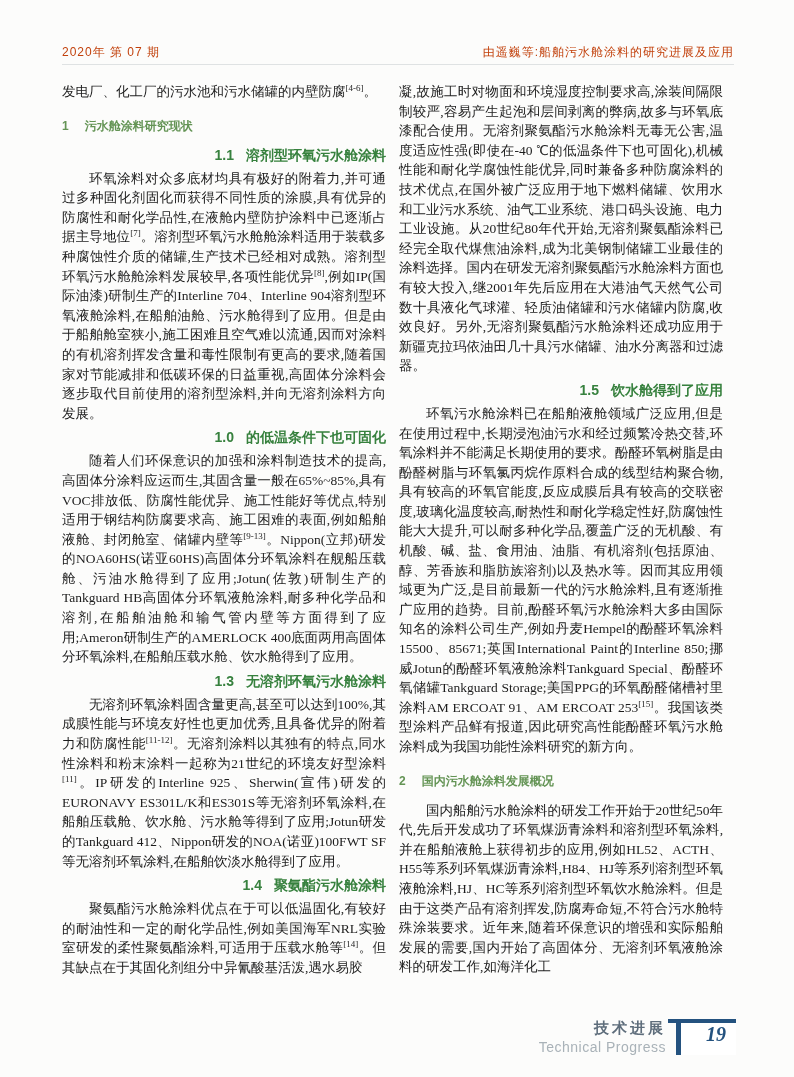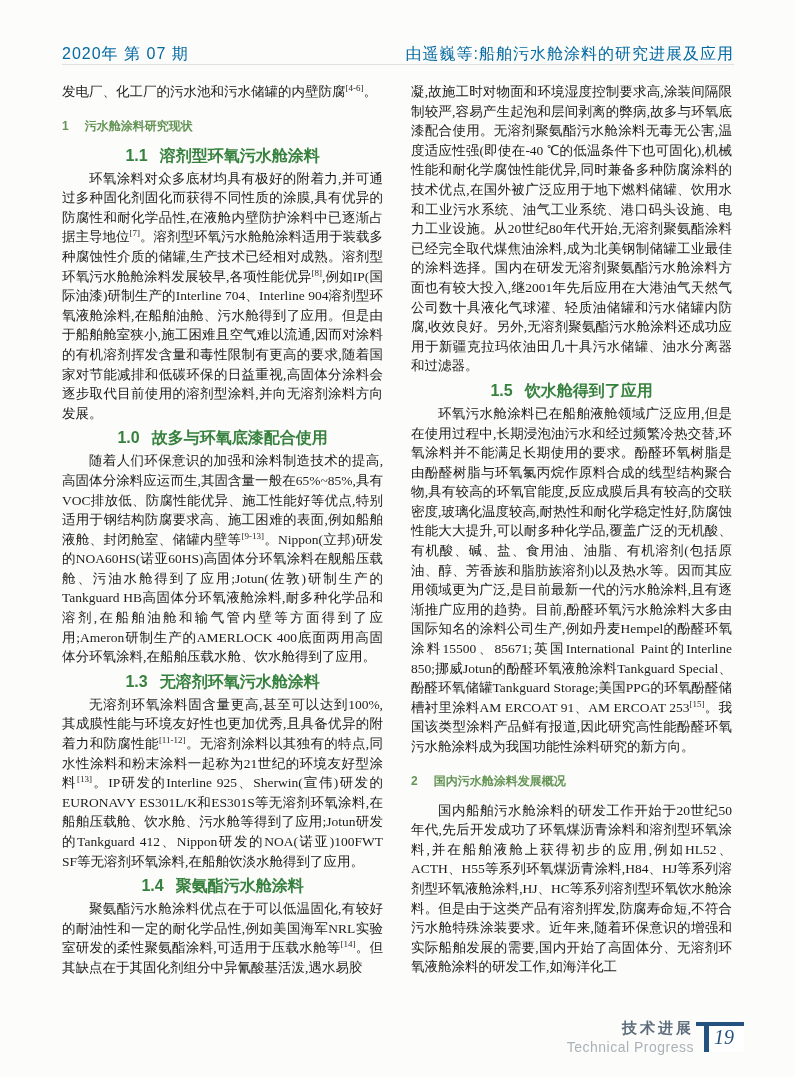--- a/index.html
+++ b/index.html
@@ -1,60 +1,60 @@
 <!DOCTYPE html>
 <html><head>
 <meta charset="utf-8">
 <style>
   html,body{margin:0;padding:0;background:#f4f5f4;}
   .page{width:794px;height:1077px;background:#fcfcfb;position:relative;margin:0 auto;overflow:hidden;}
   .header{position:absolute;top:44px;left:62px;right:60px;display:flex;justify-content:space-between;
-          font-family:"Liberation Sans",sans-serif;font-size:16px;color:#0369a1;letter-spacing:1px;}
+          font-family:"Liberation Sans",sans-serif;font-size:12px;color:#c2410c;letter-spacing:1px;}
   .header-rule{position:absolute;top:64px;left:62px;right:60px;border-top:1px solid #dfe2e3;}
-  .columns{position:absolute;top:82px;left:62px;width:670px;display:flex;gap:28px;}
+  .columns{position:absolute;top:82px;left:62px;width:670px;display:flex;gap:13px;}
   .col{width:324px;font-family:"Liberation Serif",serif;font-size:13.5px;line-height:19.6px;
        color:#1c1c1c;text-align:justify;}
   .blk-p{margin:0;}
   .indent{text-indent:2em;}
   sup{font-size:9px;vertical-align:super;line-height:0;}
   .blk-h1{font-family:"Liberation Sans",sans-serif;font-weight:bold;font-size:12px;line-height:24px;
           color:#649455;margin:12px 0 8px;text-align:left;text-indent:0;}
   .blk-h1 .hnum{margin-right:16px;}
-  .blk-h2{font-family:"Liberation Sans",sans-serif;font-weight:bold;font-size:16px;line-height:19px;
-          color:#37813e;margin:5px 0 4px;text-align:center;text-indent:0;}
+  .blk-h2{font-family:"Liberation Sans",sans-serif;font-weight:bold;font-size:14px;line-height:19px;
+          color:#37813e;margin:5px 0 4px;text-align:right;text-indent:0;}
   .blk-h2 .hnum{margin-right:12px;}
-  .footer{position:absolute;right:50px;bottom:22px;display:flex;align-items:center;}
+  .footer{position:absolute;right:58px;bottom:22px;display:flex;}
   .footer-labels{text-align:right;margin-right:10px;}
   .footer-cn{font-family:"Liberation Sans",sans-serif;font-weight:bold;font-size:15px;color:#5e6d7b;letter-spacing:3px;}
   .footer-en{font-family:"Liberation Sans",sans-serif;font-size:14px;color:#a9b2b8;letter-spacing:0.5px;margin-top:1px;}
   .pagebox{position:relative;border-top:4px solid #24527f;border-left:5px solid #24527f;
-           padding:0 10px 3px 5px;font-family:"Liberation Serif",serif;font-style:italic;font-weight:normal;
+           padding:0 10px 3px 25px;font-family:"Liberation Serif",serif;font-style:italic;font-weight:bold;
            font-size:20px;color:#24527f;background:#fff;}
   .pagebox::before{content:"";position:absolute;top:-4px;left:-13px;width:8px;height:4px;background:#24527f;}
 </style>
 </head>
 <body>
 
 <div class="page">
   <div class="header">
     <span>2020年  第 07 期</span>
     <span>由遥巍等:船舶污水舱涂料的研究进展及应用</span>
   </div>
   <div class="header-rule"></div>
 
   <div class="columns">
     <div class="col">
         <div class="blk-p">发电厂、化工厂的污水池和污水储罐的内壁防腐<sup>[4-6]</sup>。</div>
         <div class="blk-h1"><span class="hnum">1</span><span>污水舱涂料研究现状</span></div>
         <div class="blk-h2"><span class="hnum">1.1</span><span>溶剂型环氧污水舱涂料</span></div>
         <div class="blk-p indent">环氧涂料对众多底材均具有极好的附着力,并可通过多种固化剂固化而获得不同性质的涂膜,具有优异的防腐性和耐化学品性,在液舱内壁防护涂料中已逐渐占据主导地位<sup>[7]</sup>。溶剂型环氧污水舱舱涂料适用于装载多种腐蚀性介质的储罐,生产技术已经相对成熟。溶剂型环氧污水舱舱涂料发展较早,各项性能优异<sup>[8]</sup>,例如IP(国际油漆)研制生产的Interline 704、Interline 904溶剂型环氧液舱涂料,在船舶油舱、污水舱得到了应用。但是由于船舶舱室狭小,施工困难且空气难以流通,因而对涂料的有机溶剂挥发含量和毒性限制有更高的要求,随着国家对节能减排和低碳环保的日益重视,高固体分涂料会逐步取代目前使用的溶剂型涂料,并向无溶剂涂料方向发展。</div>
-        <div class="blk-h2"><span class="hnum">1.0</span><span>故多与环氧底漆配合使用</span></div>
+        <div class="blk-h2"><span class="hnum">1.0</span><span>的低温条件下也可固化</span></div>
         <div class="blk-p indent">随着人们环保意识的加强和涂料制造技术的提高,高固体分涂料应运而生,其固含量一般在65%~85%,具有VOC排放低、防腐性能优异、施工性能好等优点,特别适用于钢结构防腐要求高、施工困难的表面,例如船舶液舱、封闭舱室、储罐内壁等<sup>[9-13]</sup>。Nippon(立邦)研发的NOA60HS(诺亚60HS)高固体分环氧涂料在舰船压载舱、污油水舱得到了应用;Jotun(佐敦)研制生产的Tankguard HB高固体分环氧液舱涂料,耐多种化学品和溶剂,在船舶油舱和输气管内壁等方面得到了应用;Ameron研制生产的AMERLOCK 400底面两用高固体分环氧涂料,在船舶压载水舱、饮水舱得到了应用。</div>
         <div class="blk-h2"><span class="hnum">1.3</span><span>无溶剂环氧污水舱涂料</span></div>
-        <div class="blk-p indent">无溶剂环氧涂料固含量更高,甚至可以达到100%,其成膜性能与环境友好性也更加优秀,且具备优异的附着力和防腐性能<sup>[11-12]</sup>。无溶剂涂料以其独有的特点,同水性涂料和粉末涂料一起称为21世纪的环境友好型涂料<sup>[13]</sup>。IP研发的Interline 925、Sherwin(宣伟)研发的EURONAVY ES301L/K和ES301S等无溶剂环氧涂料,在船舶压载舱、饮水舱、污水舱等得到了应用;Jotun研发的Tankguard 412、Nippon研发的NOA(诺亚)100FWT SF等无溶剂环氧涂料,在船舶饮淡水舱得到了应用。</div>
+        <div class="blk-p indent">无溶剂环氧涂料固含量更高,甚至可以达到100%,其成膜性能与环境友好性也更加优秀,且具备优异的附着力和防腐性能<sup>[11-12]</sup>。无溶剂涂料以其独有的特点,同水性涂料和粉末涂料一起称为21世纪的环境友好型涂料<sup>[11]</sup>。IP研发的Interline 925、Sherwin(宣伟)研发的EURONAVY ES301L/K和ES301S等无溶剂环氧涂料,在船舶压载舱、饮水舱、污水舱等得到了应用;Jotun研发的Tankguard 412、Nippon研发的NOA(诺亚)100FWT SF等无溶剂环氧涂料,在船舶饮淡水舱得到了应用。</div>
         <div class="blk-h2"><span class="hnum">1.4</span><span>聚氨酯污水舱涂料</span></div>
         <div class="blk-p indent">聚氨酯污水舱涂料优点在于可以低温固化,有较好的耐油性和一定的耐化学品性,例如美国海军NRL实验室研发的柔性聚氨酯涂料,可适用于压载水舱等<sup>[14]</sup>。但其缺点在于其固化剂组分中异氰酸基活泼,遇水易胶</div>
       </div>
     <div class="col">
         <div class="blk-p">凝,故施工时对物面和环境湿度控制要求高,涂装间隔限制较严,容易产生起泡和层间剥离的弊病,故多与环氧底漆配合使用。无溶剂聚氨酯污水舱涂料无毒无公害,温度适应性强(即使在-40 ℃的低温条件下也可固化),机械性能和耐化学腐蚀性能优异,同时兼备多种防腐涂料的技术优点,在国外被广泛应用于地下燃料储罐、饮用水和工业污水系统、油气工业系统、港口码头设施、电力工业设施。从20世纪80年代开始,无溶剂聚氨酯涂料已经完全取代煤焦油涂料,成为北美钢制储罐工业最佳的涂料选择。国内在研发无溶剂聚氨酯污水舱涂料方面也有较大投入,继2001年先后应用在大港油气天然气公司数十具液化气球灌、轻质油储罐和污水储罐内防腐,收效良好。另外,无溶剂聚氨酯污水舱涂料还成功应用于新疆克拉玛依油田几十具污水储罐、油水分离器和过滤器。</div>
         <div class="blk-h2"><span class="hnum">1.5</span><span>饮水舱得到了应用</span></div>
         <div class="blk-p indent">环氧污水舱涂料已在船舶液舱领域广泛应用,但是在使用过程中,长期浸泡油污水和经过频繁冷热交替,环氧涂料并不能满足长期使用的要求。酚醛环氧树脂是由酚醛树脂与环氧氯丙烷作原料合成的线型结构聚合物,具有较高的环氧官能度,反应成膜后具有较高的交联密度,玻璃化温度较高,耐热性和耐化学稳定性好,防腐蚀性能大大提升,可以耐多种化学品,覆盖广泛的无机酸、有机酸、碱、盐、食用油、油脂、有机溶剂(包括原油、醇、芳香族和脂肪族溶剂)以及热水等。因而其应用领域更为广泛,是目前最新一代的污水舱涂料,且有逐渐推广应用的趋势。目前,酚醛环氧污水舱涂料大多由国际知名的涂料公司生产,例如丹麦Hempel的酚醛环氧涂料15500、85671;英国International Paint的Interline 850;挪威Jotun的酚醛环氧液舱涂料Tankguard Special、酚醛环氧储罐Tankguard Storage;美国PPG的环氧酚醛储槽衬里涂料AM ERCOAT 91、AM ERCOAT 253<sup>[15]</sup>。我国该类型涂料产品鲜有报道,因此研究高性能酚醛环氧污水舱涂料成为我国功能性涂料研究的新方向。</div>
         <div class="blk-h1"><span class="hnum">2</span><span>国内污水舱涂料发展概况</span></div>
         <div class="blk-p indent">国内船舶污水舱涂料的研发工作开始于20世纪50年代,先后开发成功了环氧煤沥青涂料和溶剂型环氧涂料,并在船舶液舱上获得初步的应用,例如HL52、ACTH、H55等系列环氧煤沥青涂料,H84、HJ等系列溶剂型环氧液舱涂料,HJ、HC等系列溶剂型环氧饮水舱涂料。但是由于这类产品有溶剂挥发,防腐寿命短,不符合污水舱特殊涂装要求。近年来,随着环保意识的增强和实际船舶发展的需要,国内开始了高固体分、无溶剂环氧液舱涂料的研发工作,如海洋化工</div>
       </div>

